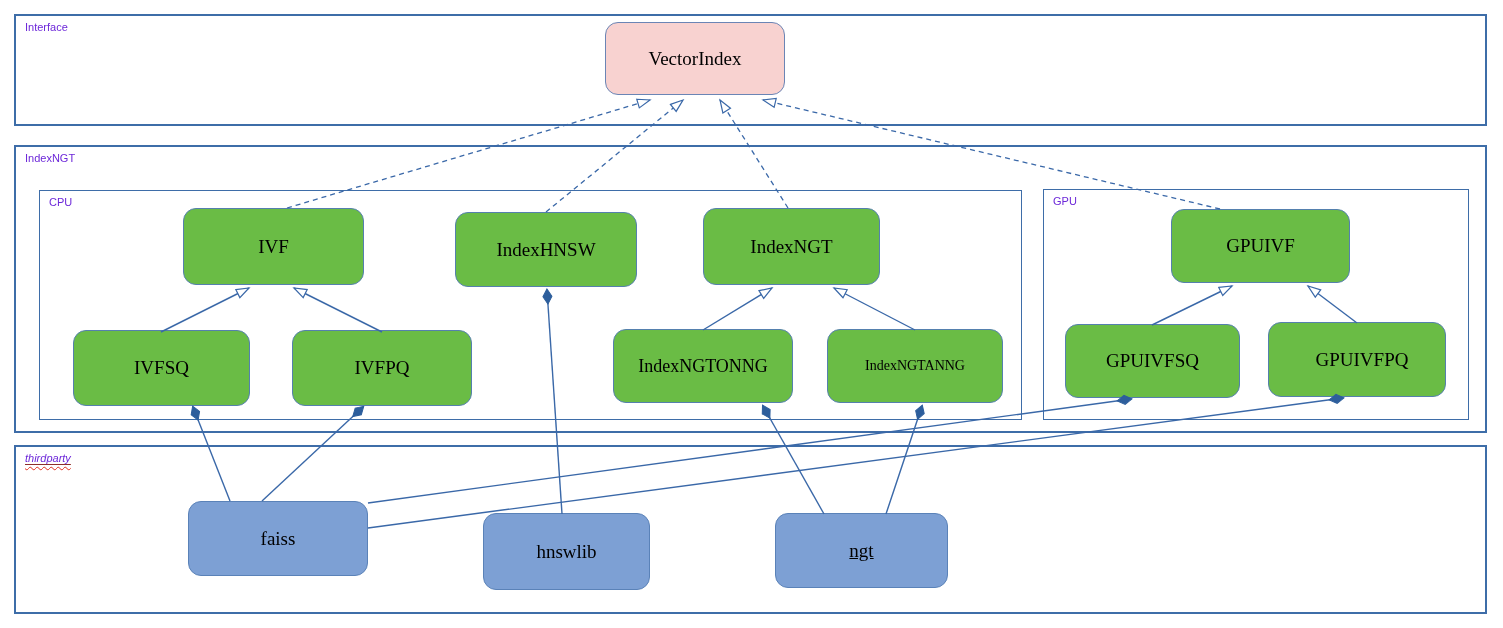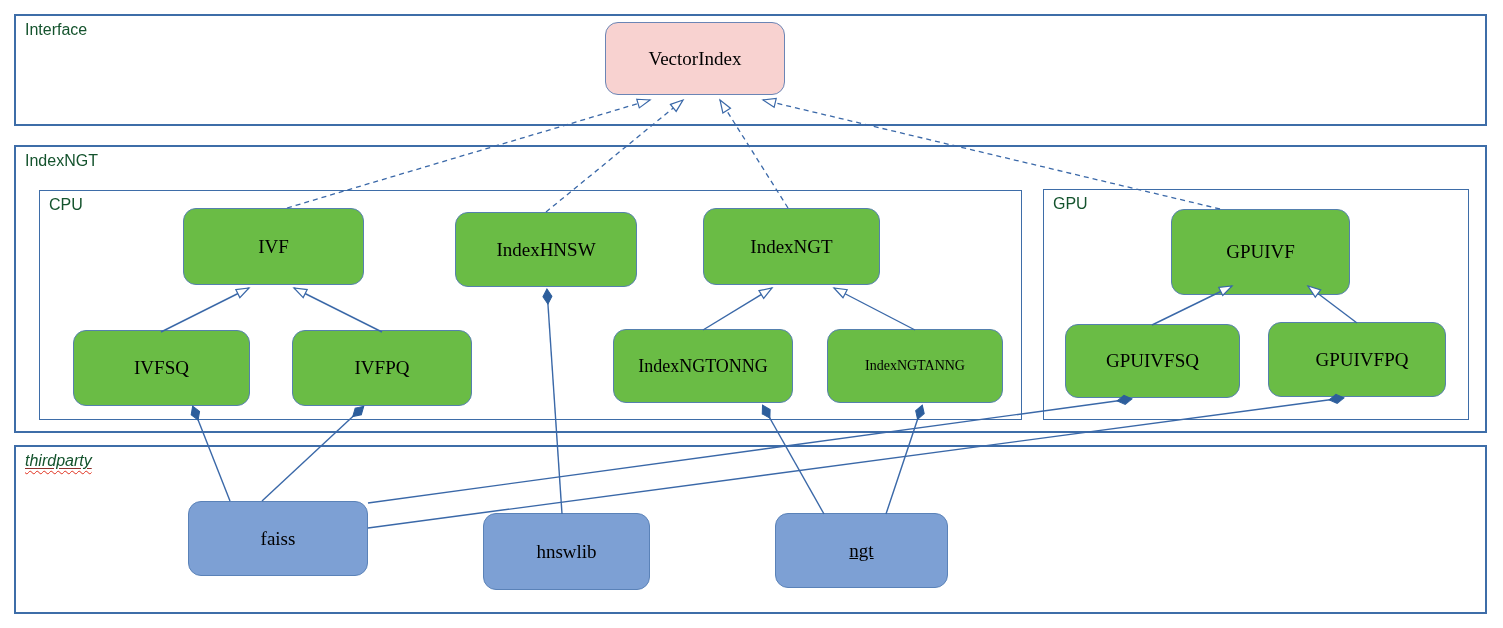--- a/index.html
+++ b/index.html
@@ -15,22 +15,22 @@
   
   .section {
     position: absolute;
     border: 2px solid #3e6da8;
     background: transparent;
   }
   .section-label {
     position: absolute;
     top: 5px;
     left: 9px;
-    font-size: 16px;
-    color: #14532d;
+    font-size: 11px;
+    color: #6d28d9;
     font-family: "Liberation Sans", sans-serif;
   }
   #sec-interface  { left: 14px;  top: 14px;  width: 1473px; height: 112px; }
   #sec-implement  { left: 14px;  top: 145px; width: 1473px; height: 288px; }
   #sec-cpu        { left: 39px;  top: 190px; width: 983px;  height: 230px; border-width: 1.5px; }
   #sec-gpu        { left: 1043px;top: 189px; width: 426px;  height: 231px; border-width: 1.5px; }
   #sec-thirdparty { left: 14px;  top: 445px; width: 1473px; height: 169px; font-style: italic; }
   
   .u-solid { text-decoration: underline solid #8d2f2b; text-underline-offset: 2px; }
   .u-wavy  { text-decoration: underline wavy #e0301e; text-underline-offset: 4px; text-decoration-thickness: 1px; }
@@ -50,21 +50,21 @@
   .node-green { background: #6abc45; border: 1.6px solid #5580ae; }
   .node-blue  { background: #7da0d4; border: 1.6px solid #5a82b8; }
   #n-vectorindex  { left: 605px;  top: 22px;  width: 180px; height: 73px; }
   #n-ivf          { left: 183px;  top: 208px; width: 181px; height: 77px; }
   #n-indexhnsw    { left: 455px;  top: 212px; width: 182px; height: 75px; }
   #n-indexngt     { left: 703px;  top: 208px; width: 177px; height: 77px; }
   #n-ivfsq        { left: 73px;   top: 330px; width: 177px; height: 76px; }
   #n-ivfpq        { left: 292px;  top: 330px; width: 180px; height: 76px; }
   #n-indexngtonng { left: 613px;  top: 329px; width: 180px; height: 74px; font-size: 18px; }
   #n-indexngtanng { left: 827px;  top: 329px; width: 176px; height: 74px; font-size: 14px; }
-  #n-gpuivf       { left: 1171px; top: 209px; width: 179px; height: 86px; }
+  #n-gpuivf       { left: 1171px; top: 209px; width: 179px; height: 74px; }
   #n-gpuivfsq     { left: 1065px; top: 324px; width: 175px; height: 74px; }
   #n-gpuivfpq     { left: 1268px; top: 322px; width: 178px; height: 75px; padding-left: 10px; }
   #n-faiss        { left: 188px;  top: 501px; width: 180px; height: 75px; }
   #n-hnswlib      { left: 483px;  top: 513px; width: 167px; height: 77px; }
   #n-ngt          { left: 775px;  top: 513px; width: 173px; height: 75px; text-decoration: underline; }
   
   #edge-layer {
     position: absolute;
     left: 0; top: 0;
     width: 1503px; height: 628px;

